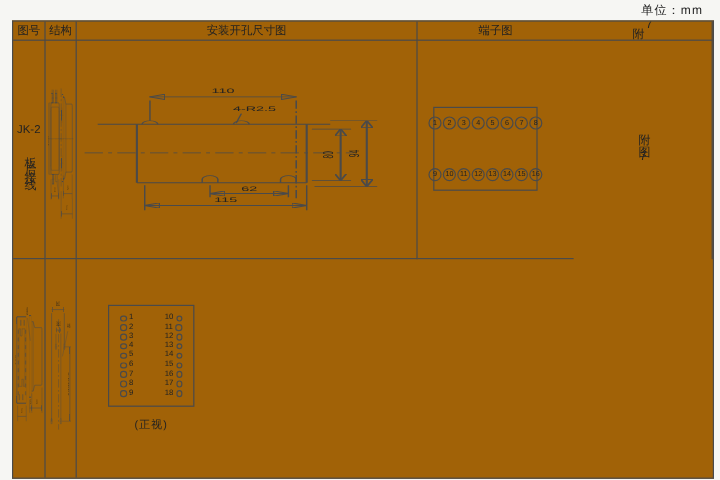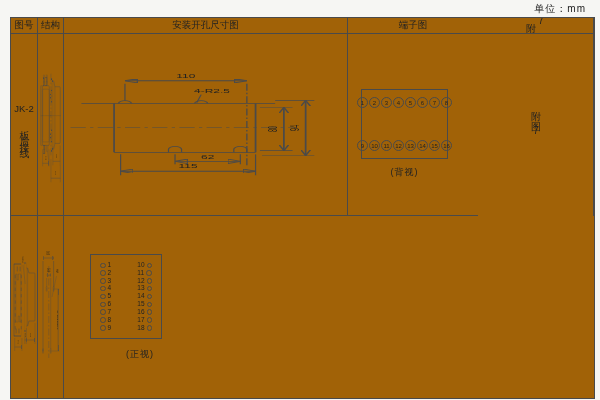--- a/index.html
+++ b/index.html
@@ -199,21 +199,20 @@
         <span class="tc">9</span>
         <span class="tc">10</span>
         <span class="tc">11</span>
         <span class="tc">12</span>
         <span class="tc">13</span>
         <span class="tc">14</span>
         <span class="tc">15</span>
         <span class="tc">16</span>
       </div>
     </div>
-    <div class="tcap" style="left:13px;top:132px;width:87px">(背视)</div>
   </div>
 
   <div class="cell vcell br">
     <div class="vtext wide">附图7</div>
   </div>
 
 
   <div class="cell br">
     <svg viewBox="0 0 284 182" preserveAspectRatio="none">
 
@@ -375,16 +374,16 @@
         <span class="ti">
             <span>17</span>
             <span class="mini"></span>
           </span>
         <span class="ti">
             <span>18</span>
             <span class="mini"></span>
           </span>
       </div>
     </div>
-    <div class="tcap" style="left:40px;top:132px;width:72px">(正视)</div>
+    <div class="tcap" style="left:26px;top:132px;width:72px">(正视)</div>
   </div>
 
 </div>
 
 </body></html>

